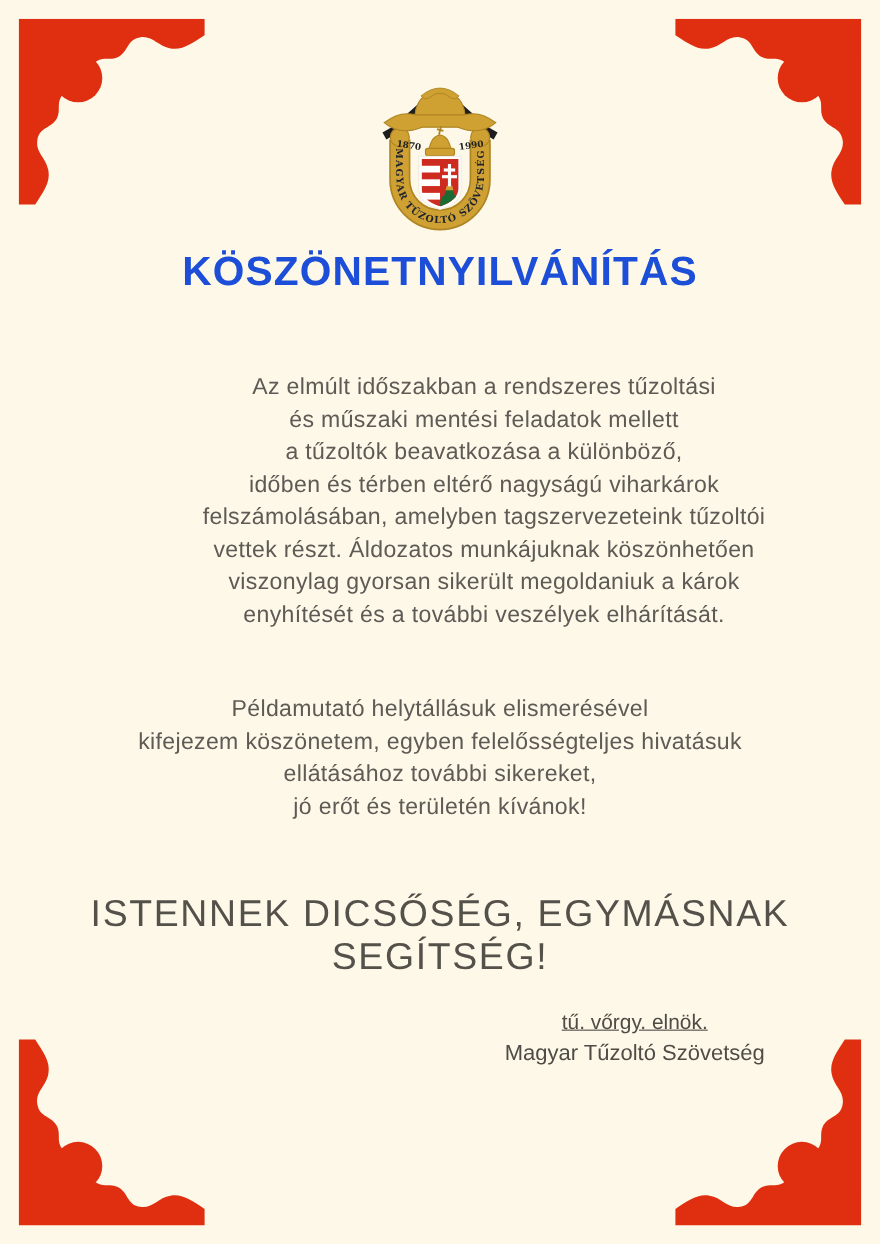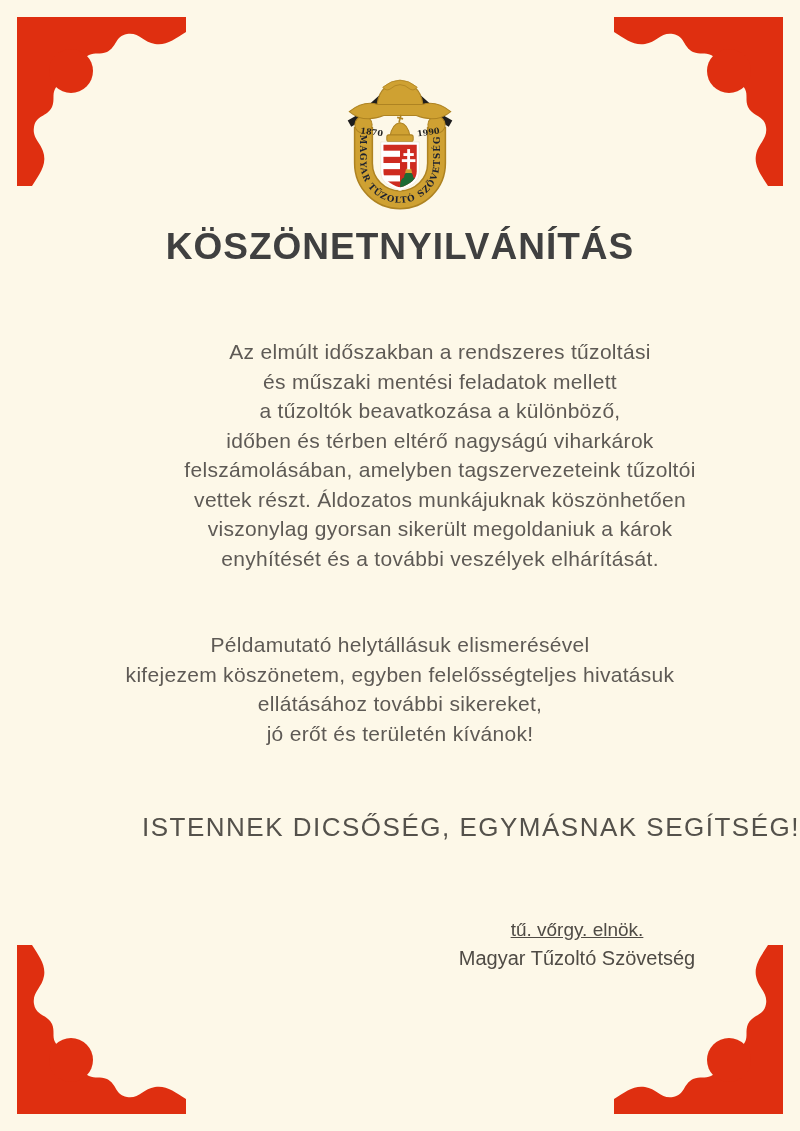--- a/index.html
+++ b/index.html
@@ -13,33 +13,33 @@
   .corner svg{display:block;width:170px;height:170px;}
   .corner.tl{top:17px;left:17px;}
   .corner.tr{top:17px;right:17px;transform:scaleX(-1);}
   .corner.bl{bottom:17px;left:17px;transform:scaleY(-1);}
   .corner.br{bottom:17px;right:17px;transform:scale(-1,-1);}
   
   .emblem-wrap{position:absolute;top:74px;left:0;width:100%;display:flex;justify-content:center;}
   
   .title{
     position:absolute;top:226px;left:0;width:100%;text-align:center;
-    font-size:37px;font-weight:700;letter-spacing:1px;color:#404040;
+    font-size:37px;font-weight:700;letter-spacing:1px;color:#1d4ed8;
   }
   
   .para{
     position:absolute;left:0;width:100%;text-align:center;
     font-size:21px;line-height:29.5px;letter-spacing:0.3px;color:#5E5A55;
   }
   .para1{top:337px;margin-left:40px;}
   .para2{top:630px;}
   
   .motto{
-    position:absolute;top:812px;left:0;width:100%;text-align:right;
-    font-size:26px;letter-spacing:1.5px;color:#54514B;
+    position:absolute;top:812px;left:0;width:100%;text-align:center;
+    font-size:34px;letter-spacing:1.5px;color:#54514B;
   }
   
   .signature{position:absolute;top:910px;left:427px;width:300px;text-align:center;}
   .sig-name{
     font-family:"Liberation Serif",serif;font-weight:700;
     font-size:27px;letter-spacing:1px;color:#2C3A64;
   }
   .sig-rank{margin-top:9px;font-size:19px;color:#4F4B45;text-decoration:underline;}
   .sig-org{margin-top:6px;font-size:20px;color:#4F4B45;}
 </style>

